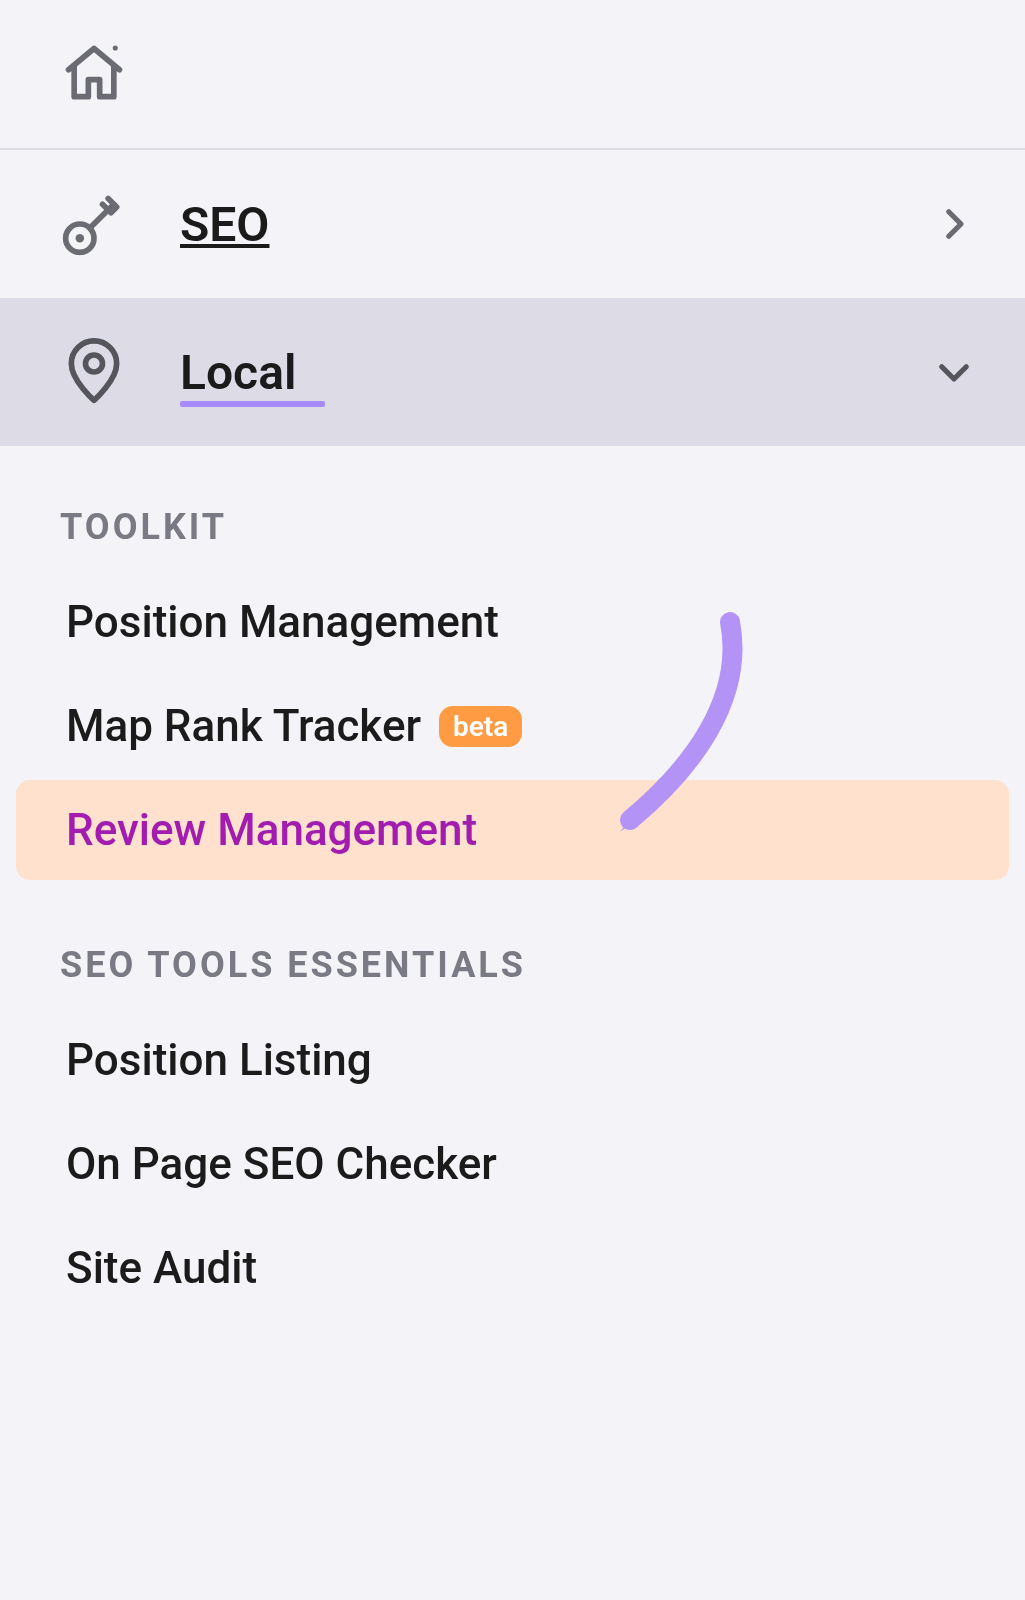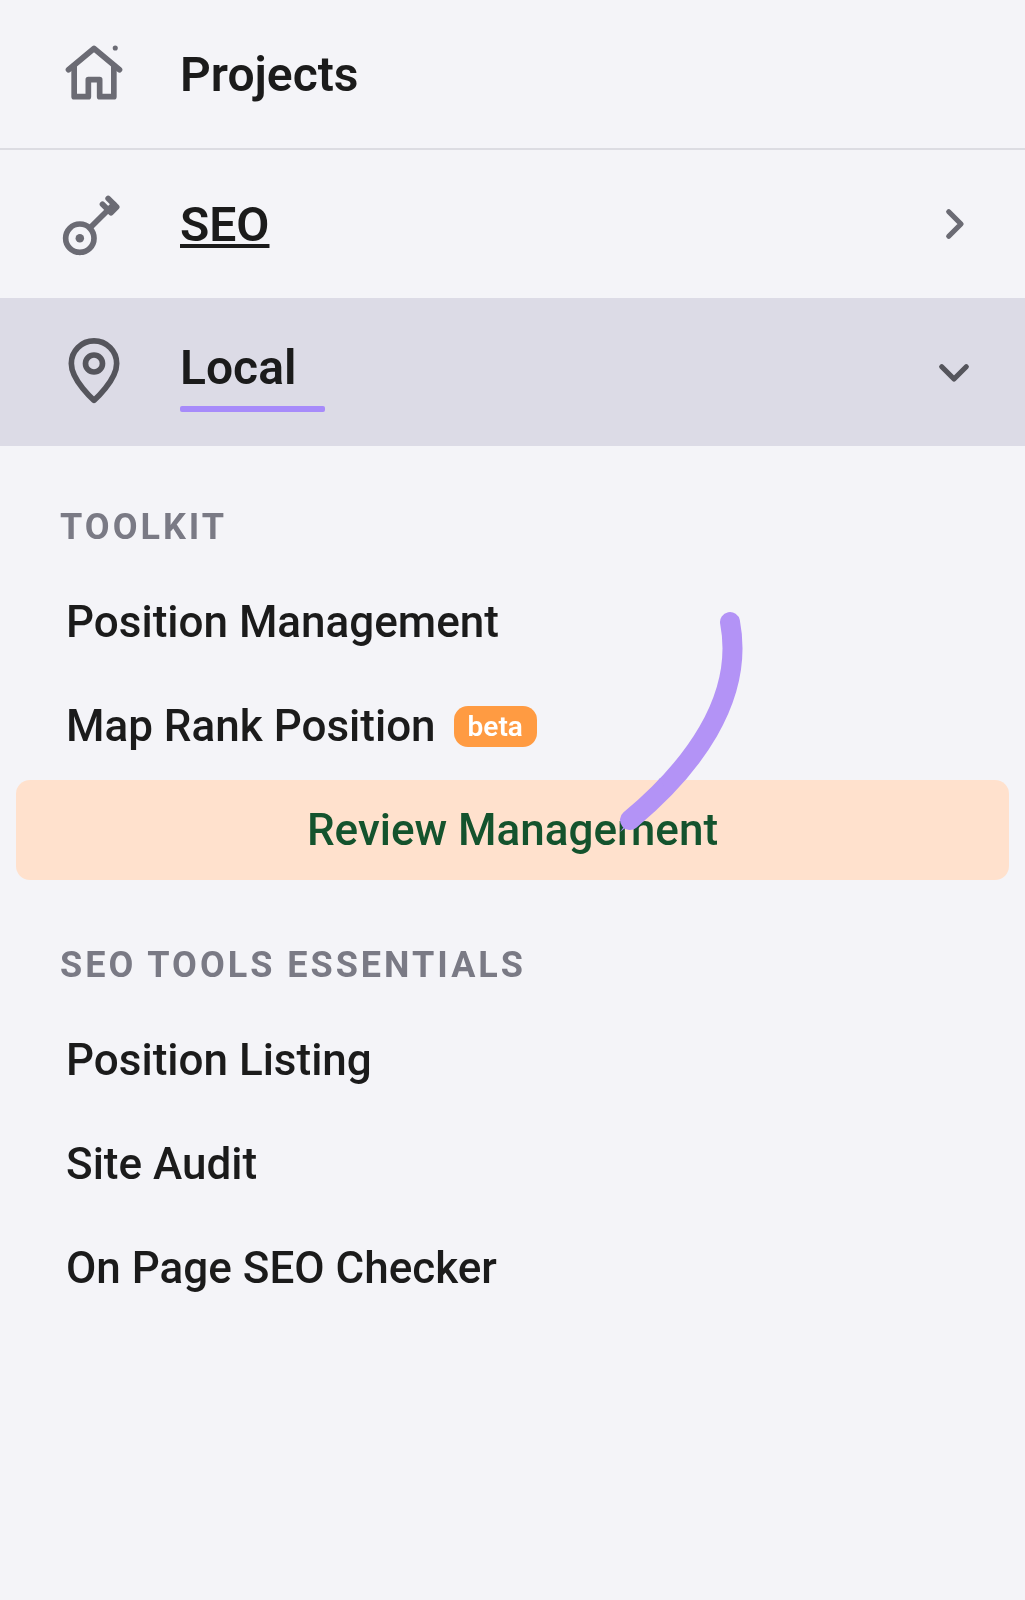--- a/index.html
+++ b/index.html
@@ -40,21 +40,20 @@
     width: 100%;
   }
   .expanded {
     background: #dcdbe6;
   }
   .expanded .label {
     color: #1b1b1b;
     font-weight: 600;
     position: relative;
     display: inline-block;
-    padding-bottom: 10px;
   }
   .expanded .label::after {
     content: "";
     position: absolute;
     left: 0;
     bottom: -6px;
     height: 6px;
     width: 145px;
     background: #a78bfa;
     border-radius: 2px;
@@ -75,22 +74,21 @@
     padding: 24px 50px 24px 50px;
     font-size: 44px;
     font-weight: 500;
     color: #1b1b1b;
     cursor: pointer;
     border-radius: 14px;
     margin: 4px 6px;
   }
   .menu-item.active {
     background: #ffe1cd;
-    color: #14532d;
-    justify-content: center;
+    color: #a21caf;
   }
   .badge {
     display: inline-flex;
     align-items: center;
     justify-content: center;
     background: #ff9b42;
     color: #fff;
     font-size: 28px;
     font-weight: 600;
     border-radius: 14px;
@@ -110,21 +108,20 @@
 <body>
 
 <div class="nav-item">
   <div class="icon-wrap">
     <svg width="68" height="68" viewBox="0 0 24 24" fill="none" stroke="#6b6b74" stroke-width="2" stroke-linecap="round" stroke-linejoin="round">
       <path d="M3 10.5L12 3l9 7.5"></path>
       <path d="M5 9v11h5v-6h4v6h5V9"></path>
       <circle cx="19.5" cy="2.8" r="0.9" fill="#6b6b74" stroke="none"></circle>
     </svg>
   </div>
-  <div class="label" style="margin-left:40px;">Projects</div>
 </div>
 
 <div class="divider"></div>
 
 <div class="nav-item">
   <div class="icon-wrap">
     <svg width="68" height="68" viewBox="0 0 24 24" fill="none" stroke="#6b6b74" stroke-width="2" stroke-linecap="round" stroke-linejoin="round">
       <circle cx="7" cy="17" r="5"></circle>
       <circle cx="7" cy="17" r="1.5" fill="#6b6b74" stroke="none"></circle>
       <path d="M11 13l8-8"></path>
@@ -155,38 +152,38 @@
     </svg>
   </div>
 </div>
 
 <div class="section-heading">TOOLKIT</div>
 <div class="menu-list">
   <div class="menu-item">
     <span>Position Management</span>
   </div>
   <div class="menu-item">
-    <span>Map Rank Position</span>
+    <span>Map Rank Tracker</span>
     <span class="badge">beta</span>
   </div>
   <div class="menu-item active">
     <span>Review Management</span>
   </div>
 </div>
 
 <div class="section-heading">SEO TOOLS ESSENTIALS</div>
 <div class="menu-list">
   <div class="menu-item">
     <span>Position Listing</span>
   </div>
   <div class="menu-item">
-    <span>Site Audit</span>
+    <span>On Page SEO Checker</span>
   </div>
   <div class="menu-item">
-    <span>On Page SEO Checker</span>
+    <span>Site Audit</span>
   </div>
 </div>
 
 <svg class="annotation-arrow" viewBox="0 0 200 240">
   <defs>
     <marker id="arrowhead" markerWidth="12" markerHeight="12" refX="5" refY="5" orient="auto">
       <path d="M0,0 L10,5 L0,10 L3,5 Z" fill="#b393f6"></path>
     </marker>
   </defs>
   <path d="M150 12 C 165 90, 110 160, 50 210" stroke="#b393f6" stroke-width="20" fill="none" stroke-linecap="round"></path>

